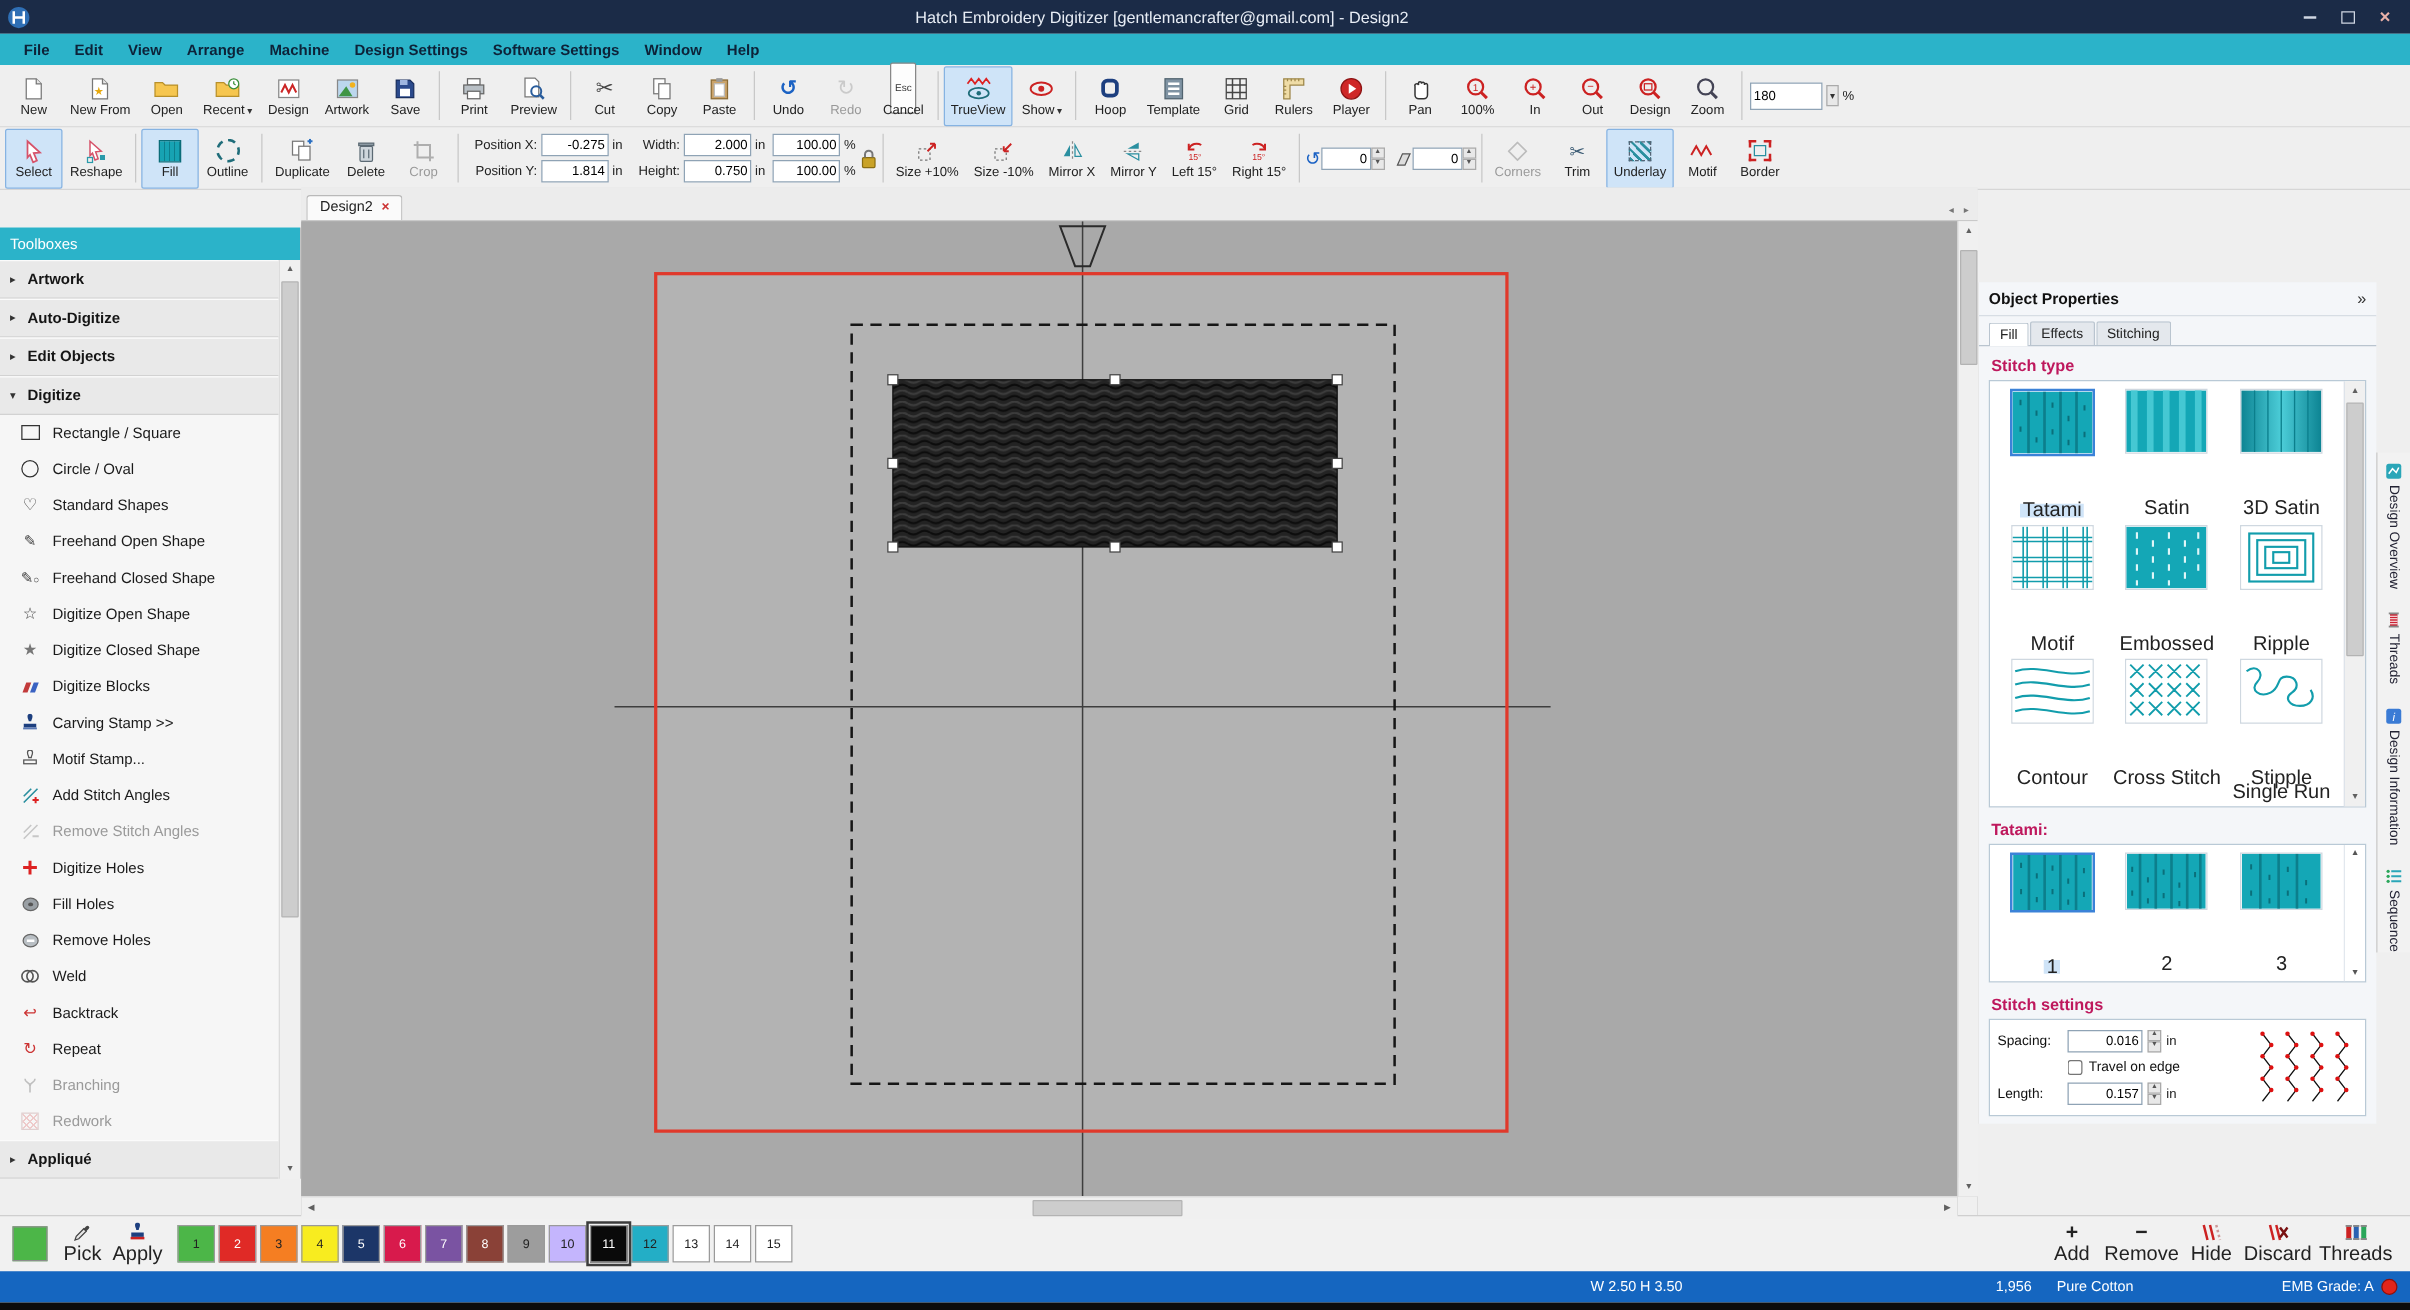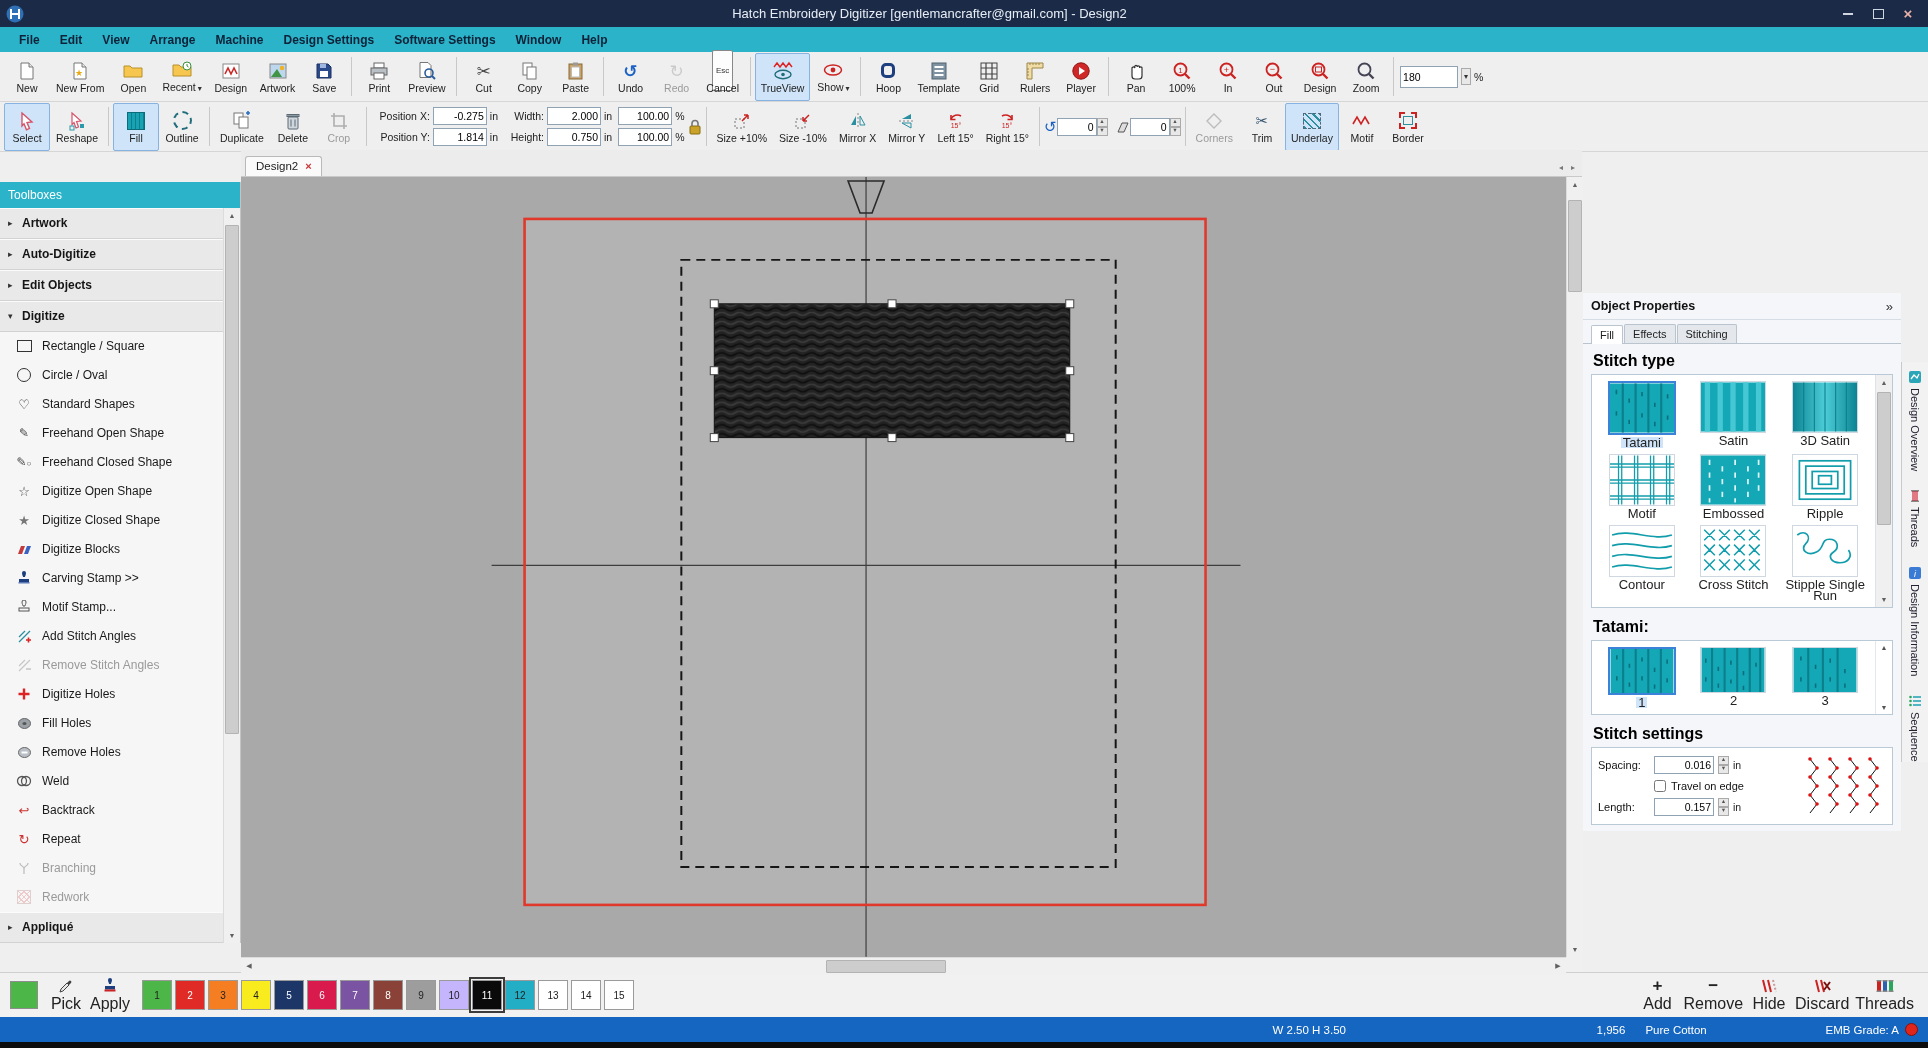--- a/index.html
+++ b/index.html
@@ -80,27 +80,27 @@
   .corner{grid-column:2;grid-row:2;background:#f0f0f0;}
 
   
   .rightcol{width:318px;flex:0 0 auto;background:#f4f6f9;border-left:1px solid #c4c4c4;display:flex;flex-direction:column;}
   .op-header{height:26px;display:flex;align-items:center;justify-content:space-between;padding:0 8px;font-size:12.5px;font-weight:bold;color:#111;border-bottom:1px solid #d7dde4;background:#f4f6f9;flex:0 0 auto;}
   .op-chevron{font-weight:normal;color:#333;font-size:13px;}
   .op-tabs{display:flex;gap:1px;padding:4px 8px 0 8px;border-bottom:1px solid #b9c4cf;flex:0 0 auto;}
   .op-tab{font-size:11px;color:#222;background:#e4e8ed;border:1px solid #b9c4cf;border-bottom:none;border-radius:2px 2px 0 0;padding:3px 8px;}
   .op-tab.active{background:#fff;font-weight:normal;position:relative;top:1px;}
   .op-body{flex:1;padding:6px 8px;display:flex;flex-direction:column;gap:8px;overflow:hidden;}
-  .group-label{font-size:16px;font-weight:bold;color:#000000;margin:2px 0 4px 2px;}
+  .group-label{font-size:13px;font-weight:bold;color:#be185d;margin:2px 0 4px 2px;}
   .group-box{background:#fff;border:1px solid #b9c9d6;display:flex;}
   .swatch-grid{flex:1;display:grid;grid-template-columns:repeat(3,1fr);gap:6px 4px;padding:6px;}
   .swatch{display:flex;flex-direction:column;align-items:center;gap:2px;}
   .swatch-img{width:64px;height:50px;border:1px solid #cfd8e0;background:#fff;}
   .swatch.sel .swatch-img{border:2px solid #3b82d8;}
-  .swatch-label{font-size:13px;color:#222;text-align:center;line-height:11px;}
+  .swatch-label{font-size:16px;color:#222;text-align:center;line-height:11px;margin-top:36px;}
   .swatch.sel .swatch-label{background:#cfe4f8;padding:0 2px;}
   .sw{width:100%;height:100%;display:block;}
   .pattern-box{padding:6px;gap:4px;}
   .pattern-box .swatch-img{width:64px;height:44px;}
   .updown-col{width:16px;display:flex;flex-direction:column;justify-content:space-between;align-items:center;padding:3px 0;border-left:1px solid #e2e8ee;}
   .updown-col span{font-size:7px;color:#555;}
   .settings-box{position:relative;padding:8px 6px;flex-direction:column;gap:6px;display:flex;}
   .srow{display:flex;align-items:center;gap:4px;font-size:11px;color:#111;}
   .srow .slabel{width:52px;}
   .srow.chk{margin-left:56px;gap:5px;}

